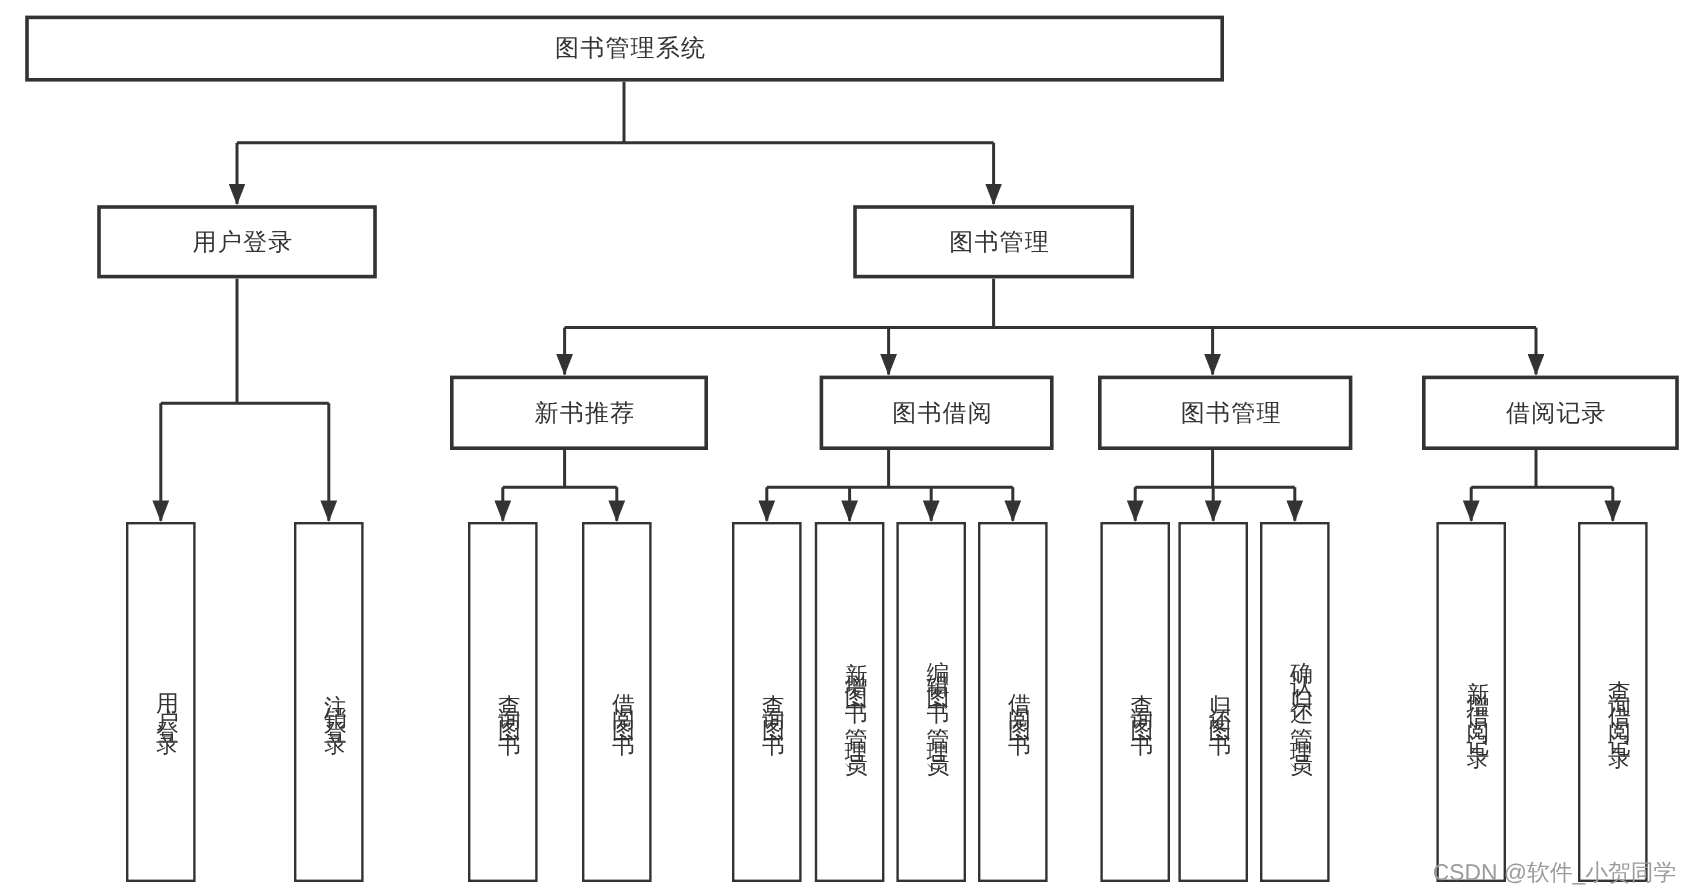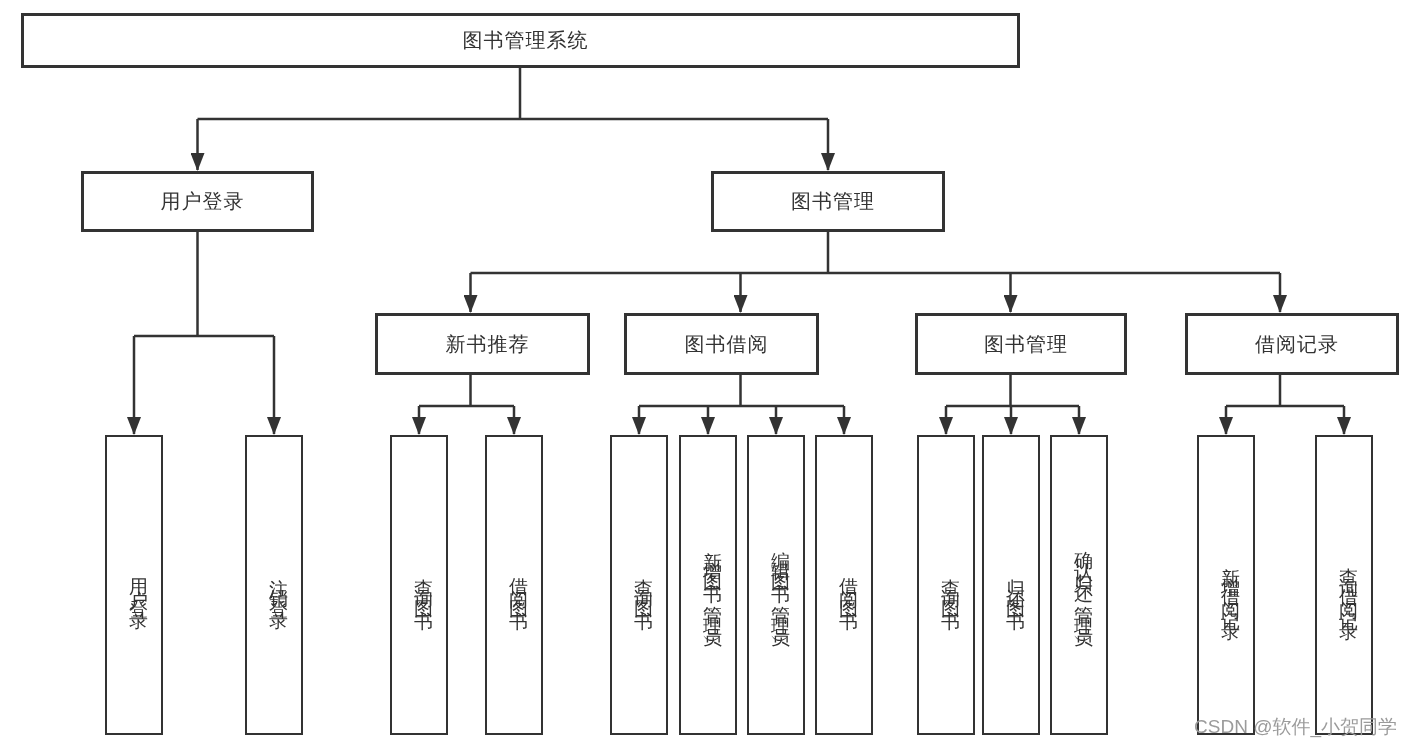--- a/index.html
+++ b/index.html
@@ -128,21 +128,21 @@
   <div class="node lvl2" style="left:81px;width:233px;">
     <span class="node-label">用户登录</span>
   </div>
   <div class="node lvl2" style="left:711px;width:234px;">
     <span class="node-label">图书管理</span>
   </div>
 
   <div class="node lvl3" style="left:363px;width:215px;">
     <span class="node-label">新书推荐</span>
   </div>
-  <div class="node lvl3" style="left:612px;width:195px;">
+  <div class="node lvl3" style="left:671px;width:195px;">
     <span class="node-label">图书借阅</span>
   </div>
   <div class="node lvl3" style="left:903px;width:212px;">
     <span class="node-label">图书管理</span>
   </div>
   <div class="node lvl3" style="left:1173px;width:214px;">
     <span class="node-label">借阅记录</span>
   </div>
 
   <div class="node leaf" style="left:105px;">

